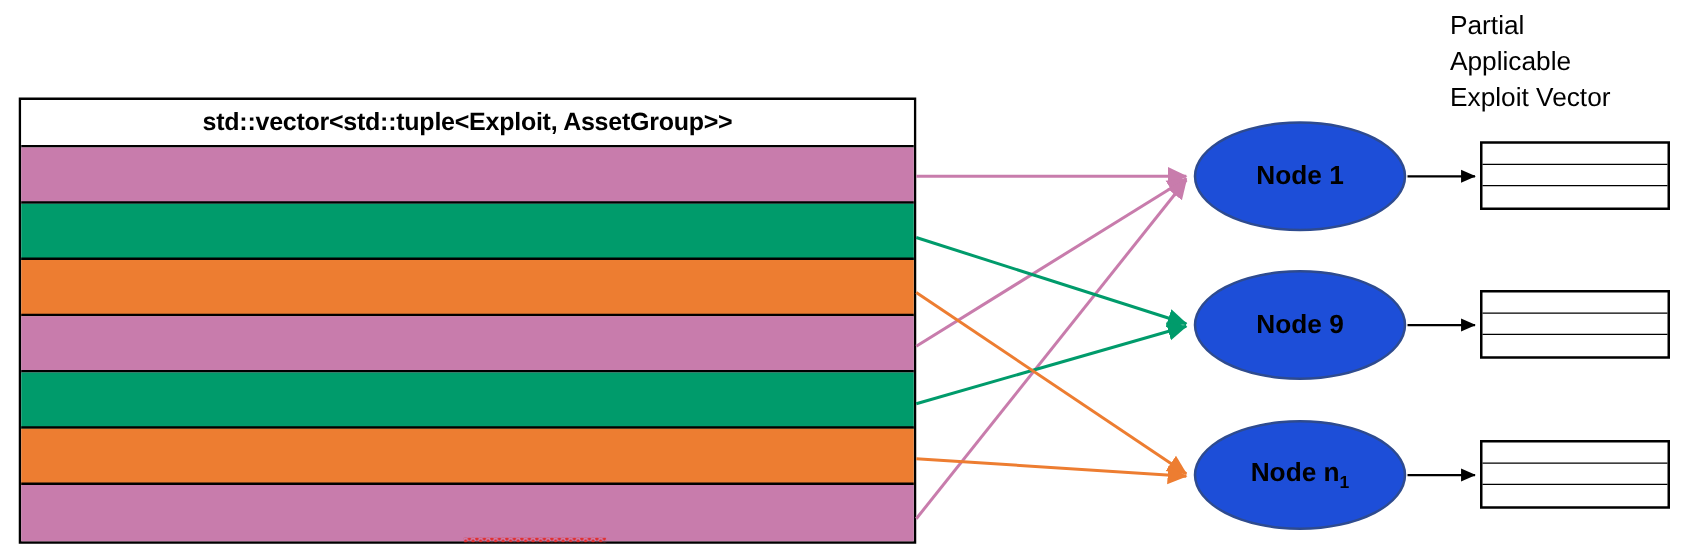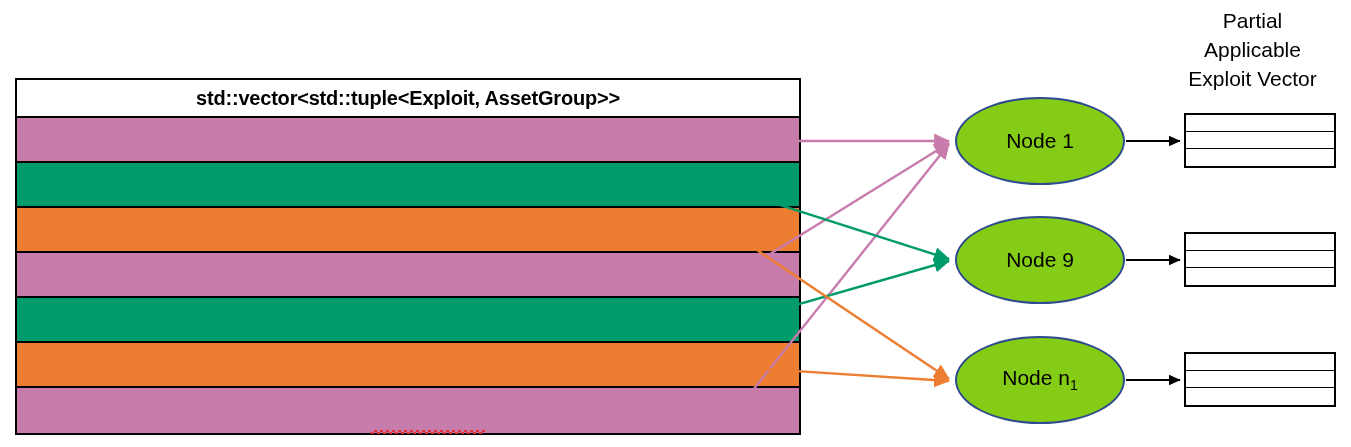--- a/index.html
+++ b/index.html
@@ -9,21 +9,21 @@
     font-family:"Liberation Sans", sans-serif;
     overflow:hidden;
     position:relative;
   }
   #stage{position:absolute;left:0;top:0;width:1351px;height:447px;}
 
   
   .vector-table{
     position:absolute;
     left:15px; top:78px;
-    width:786px;
+    width:718px;
     border:2px solid #000000;
     box-sizing:border-box;
   }
   .vector-header{
     height:38px;
     background:#ffffff;
     border-bottom:2px solid #000000;
     display:flex;align-items:center;justify-content:center;
     box-sizing:border-box;
   }
@@ -50,35 +50,34 @@
     border-bottom:2px solid #000000;
     box-sizing:border-box;
   }
   .vector-row:last-child{border-bottom:none;}
 
   
   .pae-label{
     position:absolute;
     left:1160px; top:6px;
     width:185px;
-    text-align:center;
     font-size:21px;
     line-height:29px;
     color:#000000;
   }
 
   
   .node{
     position:absolute;
     width:170px;height:88px;
     border:2.5px solid #2E4B8F;
     border-radius:50%;
-    background:#84cc16;
+    background:#1d4ed8;
     box-sizing:border-box;
-    display:flex;align-items:center;justify-content:center;
+    display:flex;align-items:center;justify-content:center;font-weight:bold;
   }
   .node-label{
     font-size:21px;
     color:#000000;
     white-space:nowrap;
   }
   .node-label sub{font-size:14px;}
   #node1{left:955px;top:97px;}
   #node2{left:955px;top:216px;}
   #node3{left:955px;top:336px;justify-content:center;}

